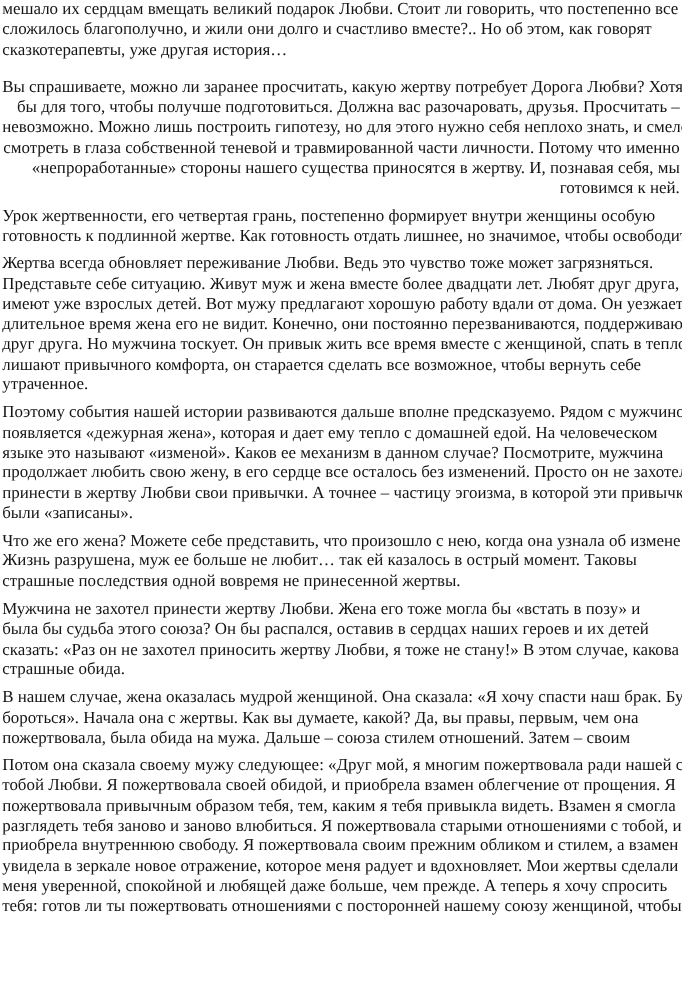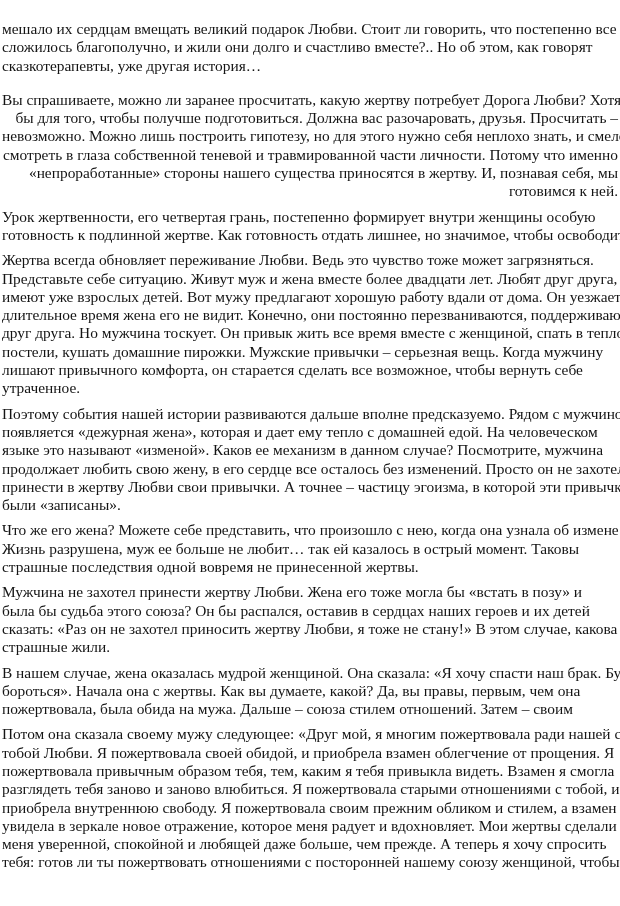--- a/index.html
+++ b/index.html
@@ -9,21 +9,21 @@
   }
   body {
     width: 620px;
     height: 906px;
     overflow: hidden;
   }
   .page {
     box-sizing: border-box;
     width: 620px;
     height: 906px;
-    padding: 20px 2px 0 2px;
+    padding: 0 2px 0 2px;
     background: #ffffff;
     font-family: "Liberation Serif", "DejaVu Serif", serif;
     font-size: 15.4px;
     line-height: 18.3px;
     color: #141414;
     overflow: hidden;
     text-rendering: optimizeLegibility;
   }
   .paragraph {
     margin: 0 0 7px 0;
@@ -57,42 +57,41 @@
     <div class="paragraph">
       <div class="line">Урок жертвенности, его четвертая грань, постепенно формирует внутри женщины особую</div>
       <div class="line">готовность к подлинной жертве. Как готовность отдать лишнее, но значимое, чтобы освободить</div>
     </div>
     <div class="paragraph">
       <div class="line">Жертва всегда обновляет переживание Любви. Ведь это чувство тоже может загрязняться.</div>
       <div class="line">Представьте себе ситуацию. Живут муж и жена вместе более двадцати лет. Любят друг друга,</div>
       <div class="line">имеют уже взрослых детей. Вот мужу предлагают хорошую работу вдали от дома. Он уезжает, и</div>
       <div class="line">длительное время жена его не видит. Конечно, они постоянно перезваниваются, поддерживают</div>
       <div class="line">друг друга. Но мужчина тоскует. Он привык жить все время вместе с женщиной, спать в теплой</div>
-      <div class="line">постели, кушать домашние пирожки. Мужские привычки – серьезная вещь. Когда мужчину</div>
       <div class="line">лишают привычного комфорта, он старается сделать все возможное, чтобы вернуть себе</div>
       <div class="line">утраченное.</div>
     </div>
     <div class="paragraph">
       <div class="line">Поэтому события нашей истории развиваются дальше вполне предсказуемо. Рядом с мужчиной</div>
       <div class="line">появляется «дежурная жена», которая и дает ему тепло с домашней едой. На человеческом</div>
       <div class="line">языке это называют «изменой». Каков ее механизм в данном случае? Посмотрите, мужчина</div>
       <div class="line">продолжает любить свою жену, в его сердце все осталось без изменений. Просто он не захотел</div>
       <div class="line">принести в жертву Любви свои привычки. А точнее – частицу эгоизма, в которой эти привычки</div>
       <div class="line">были «записаны».</div>
     </div>
     <div class="paragraph">
       <div class="line">Что же его жена? Можете себе представить, что произошло с нею, когда она узнала об измене!</div>
       <div class="line">Жизнь разрушена, муж ее больше не любит… так ей казалось в острый момент. Таковы</div>
       <div class="line">страшные последствия одной вовремя не принесенной жертвы.</div>
     </div>
     <div class="paragraph">
       <div class="line">Мужчина не захотел принести жертву Любви. Жена его тоже могла бы «встать в позу» и</div>
       <div class="line">была бы судьба этого союза? Он бы распался, оставив в сердцах наших героев и их детей</div>
       <div class="line">сказать: «Раз он не захотел приносить жертву Любви, я тоже не стану!» В этом случае, какова</div>
-      <div class="line">страшные жили.</div>
+      <div class="line">страшные обида.</div>
     </div>
     <div class="paragraph">
       <div class="line">В нашем случае, жена оказалась мудрой женщиной. Она сказала: «Я хочу спасти наш брак. Буду</div>
       <div class="line">бороться». Начала она с жертвы. Как вы думаете, какой? Да, вы правы, первым, чем она</div>
       <div class="line">пожертвовала, была обида на мужа. Дальше – союза стилем отношений. Затем – своим</div>
     </div>
     <div class="paragraph">
       <div class="line">Потом она сказала своему мужу следующее: «Друг мой, я многим пожертвовала ради нашей с</div>
       <div class="line">тобой Любви. Я пожертвовала своей обидой, и приобрела взамен облегчение от прощения. Я</div>
       <div class="line">пожертвовала привычным образом тебя, тем, каким я тебя привыкла видеть. Взамен я смогла</div>

